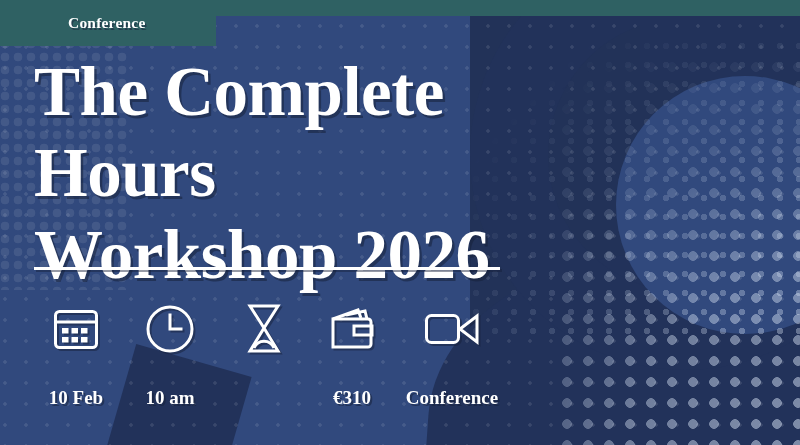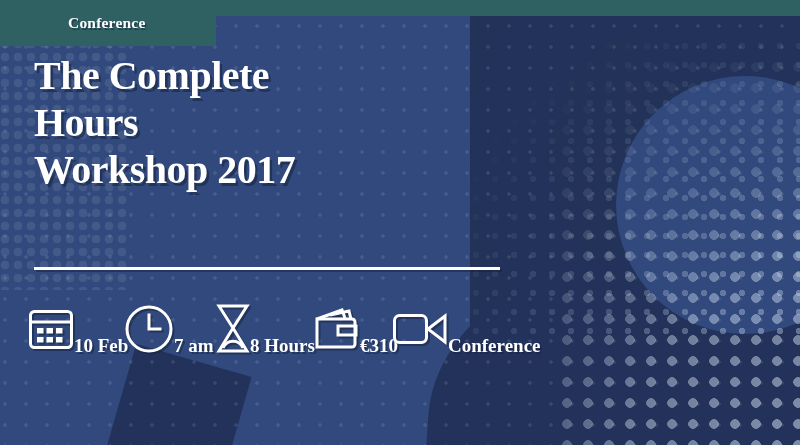--- a/index.html
+++ b/index.html
@@ -141,21 +141,21 @@
     text-shadow: 1.5px 1.5px 0 rgba(25,35,60,0.55);
   }
 
   
   .title {
     position: absolute;
     left: 34px;
     top: 52px;
     width: 520px;
     color: #ffffff;
-    font-size: 40px;
+    font-size: 69px;
     font-weight: bold;
     line-height: 1.18;
     letter-spacing: -0.5px;
     text-shadow: 2.5px 2.5px 0 rgba(22,32,58,0.55);
   }
   .title-line { display: block; white-space: nowrap; }
 
   .rule {
     position: absolute;
     left: 34px;
@@ -170,21 +170,22 @@
   .meta-row {
     position: absolute;
     left: 28px;
     top: 303px;
     width: 500px;
     display: flex;
     align-items: flex-start;
   }
   .meta-item {
     display: flex;
-    flex-direction: row;
+    flex-direction: column;
+    align-items: center;
   }
   .meta-icon {
     height: 52px;
     display: flex;
     align-items: center;
     justify-content: center;
     filter: drop-shadow(2px 2px 0 rgba(22,32,58,0.5));
   }
   .meta-label {
     margin-top: 32px;
@@ -220,21 +221,21 @@
   <div class="halftone"></div>
 
   <div class="teal-strip"></div>
   <div class="badge">
     <span class="badge-label">Conference</span>
   </div>
 
   <div class="title">
     <span class="title-line">The Complete</span>
     <span class="title-line">Hours</span>
-    <span class="title-line">Workshop 2017</span>
+    <span class="title-line">Workshop 2026</span>
   </div>
   <div class="rule"></div>
 
   <div class="meta-row">
 
     <div class="meta-item m0">
       <div class="meta-icon">
         <svg width="46" height="44" viewBox="0 0 46 44" fill="none" stroke="#ffffff" stroke-width="3">
           <rect x="2.5" y="4.5" width="41" height="36" rx="4"></rect>
           <line x1="2.5" y1="15" x2="43.5" y2="15"></line>
@@ -249,31 +250,30 @@
       <span class="meta-label">10 Feb</span>
     </div>
 
     <div class="meta-item m1">
       <div class="meta-icon">
         <svg width="50" height="50" viewBox="0 0 50 50" fill="none" stroke="#ffffff" stroke-width="3">
           <circle cx="25" cy="25" r="22"></circle>
           <polyline points="25,11 25,25 36,25" stroke-linecap="square"></polyline>
         </svg>
       </div>
-      <span class="meta-label">7 am</span>
+      <span class="meta-label">10 am</span>
     </div>
 
     <div class="meta-item m2">
       <div class="meta-icon">
         <svg width="34" height="50" viewBox="0 0 34 50" fill="none" stroke="#ffffff" stroke-width="3">
           <path d="M3 2 H31 L17 24 L31 47 H3 L17 24 Z"></path>
           <path d="M7 44 C11 35, 23 35, 27 44"></path>
         </svg>
       </div>
-      <span class="meta-label">8 Hours</span>
     </div>
 
     <div class="meta-item m3">
       <div class="meta-icon">
         <svg width="48" height="46" viewBox="0 0 48 46" fill="none" stroke="#ffffff" stroke-width="3">
           <path d="M5 13 L30 4 L33 12"></path>
           <path d="M18 9 L37 5 L39 13"></path>
           <path d="M5 13 H40 a3 3 0 0 1 3 3 V38 a3 3 0 0 1 -3 3 H5 Z"></path>
           <rect x="26" y="20" width="18" height="9" fill="none"></rect>
         </svg>

